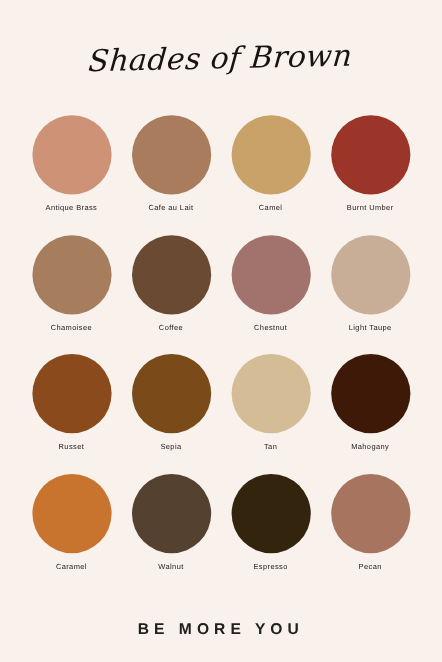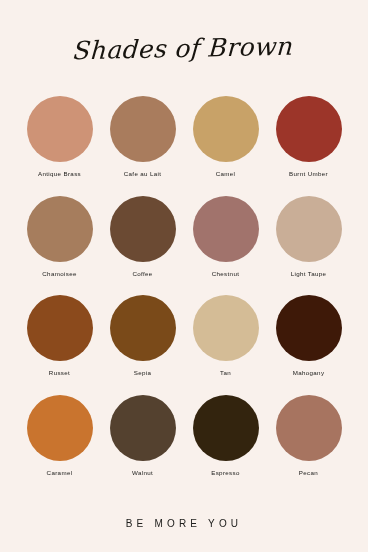--- a/index.html
+++ b/index.html
@@ -76,22 +76,22 @@
   
   .footer-wrap {
     height: 58px;
     flex: none;
     display: flex;
     align-items: center;
     justify-content: center;
   }
   .footer-text {
     font-family: "Liberation Sans", sans-serif;
-    font-size: 10px;
-    font-weight: 400;
+    font-size: 13px;
+    font-weight: 700;
     letter-spacing: 4.2px;
     color: #20201E;
     white-space: nowrap;
   }
 </style>
 </head>
 <body>
 
 <div class="poster">
 

